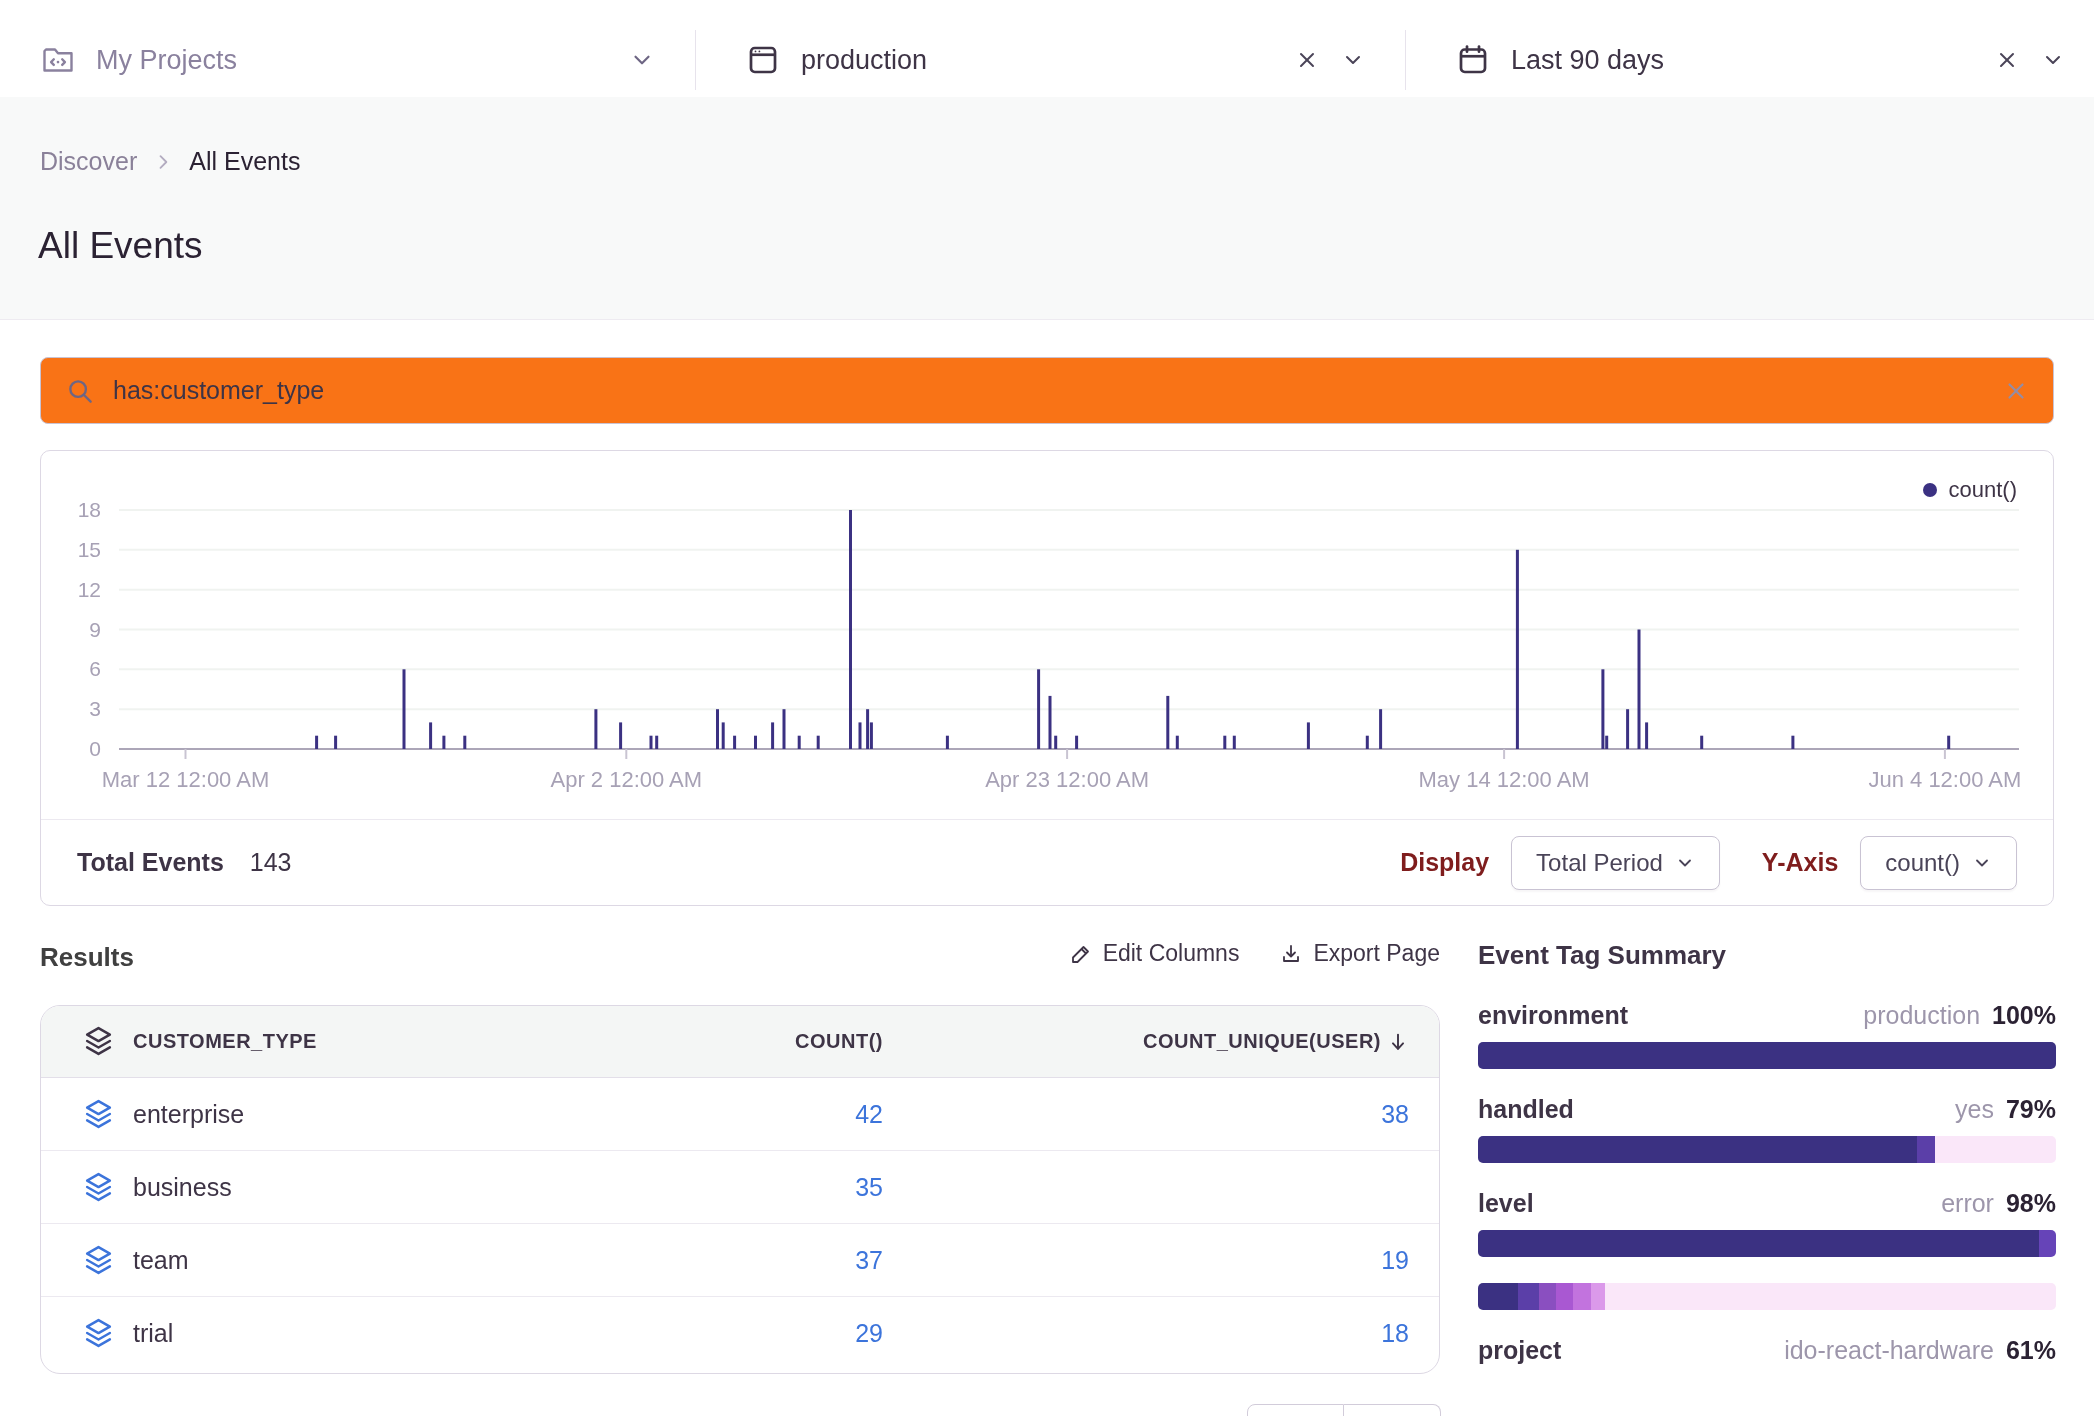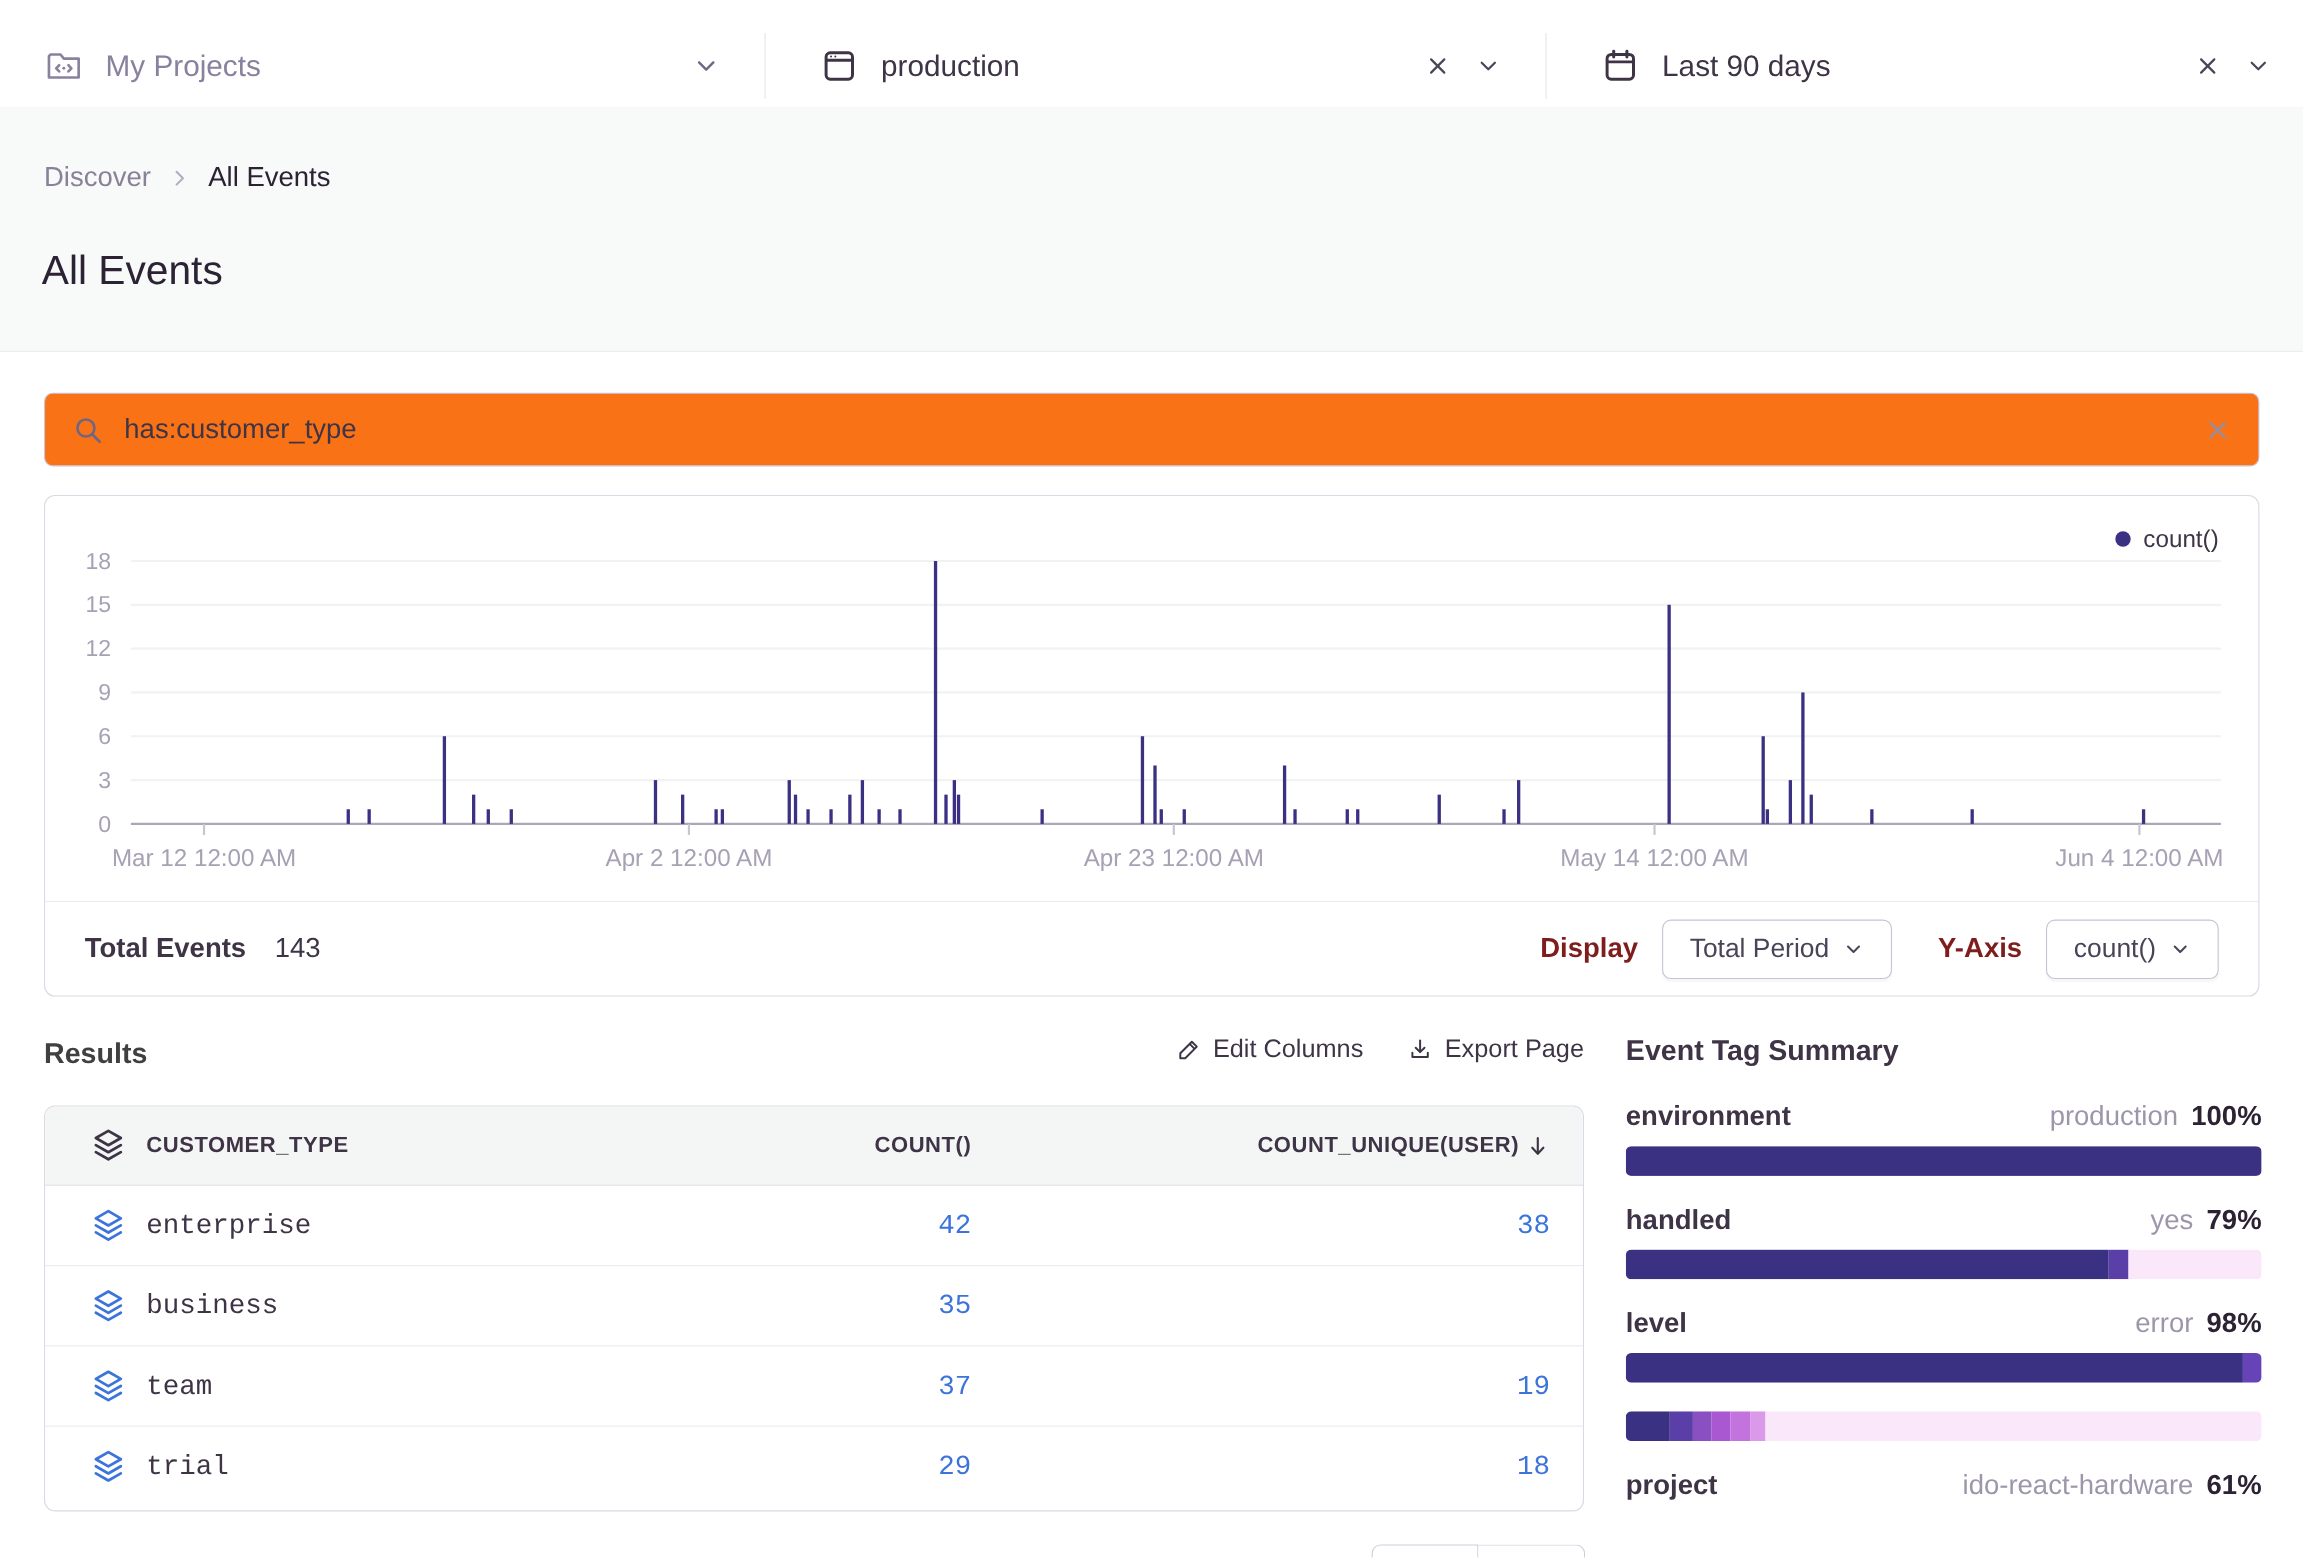--- a/index.html
+++ b/index.html
@@ -65,26 +65,26 @@
   
   .results-heading { position:absolute; left:40px; top:942px; font-size:26px; font-weight:700;
                      color:#404040; }
   .results-actions { position:absolute; top:940px; left:1080px; width:360px; display:flex;
                      justify-content:flex-end; gap:40px; }
   .action-btn { display:flex; align-items:center; gap:10px; font-size:23px; color:#3E3446;
                 font-weight:500; white-space:nowrap; }
 
   
   .table-panel { position:absolute; left:40px; top:1005px; width:1400px; height:369px;
-                 background:#fff; border:1px solid #DDD8E4; border-radius:10px; overflow:hidden; }
+                 background:#fff; border:1px solid #DDD8E4; border-radius:20px; overflow:hidden; }
   .t-row { display:grid; grid-template-columns:70px 1fr 200px 526px; align-items:center;
            padding:0 30px 0 22px; }
   .t-head { height:72px; background:#F4F6F5; border-bottom:1px solid #E3DFE9;
             font-size:20px; font-weight:700; letter-spacing:0.5px; color:#3E3446; }
-  .t-body-row { height:73px; border-bottom:1px solid #ECE9F0; font-size:25px; color:#3E3446;font-family:Liberation Mono, monospace; }
+  .t-body-row { height:73px; border-bottom:1px solid #ECE9F0; font-size:25px; color:#3E3446; }
   .t-body-row:last-child { border-bottom:none; }
   .cell-right { text-align:right; }
   .num-link { color:#3C74DB; }
   .sort-wrap { display:inline-flex; align-items:center; gap:6px; }
 
   
   .pagination { position:absolute; left:1247px; top:1404px; display:flex; }
   .pg-btn { width:97px; height:46px; background:#fff; border:1px solid #D2CCDA;
             display:flex; align-items:center; justify-content:center; color:#B9B3C4; }
   .pg-btn:first-child { border-radius:8px 0 0 8px; }

